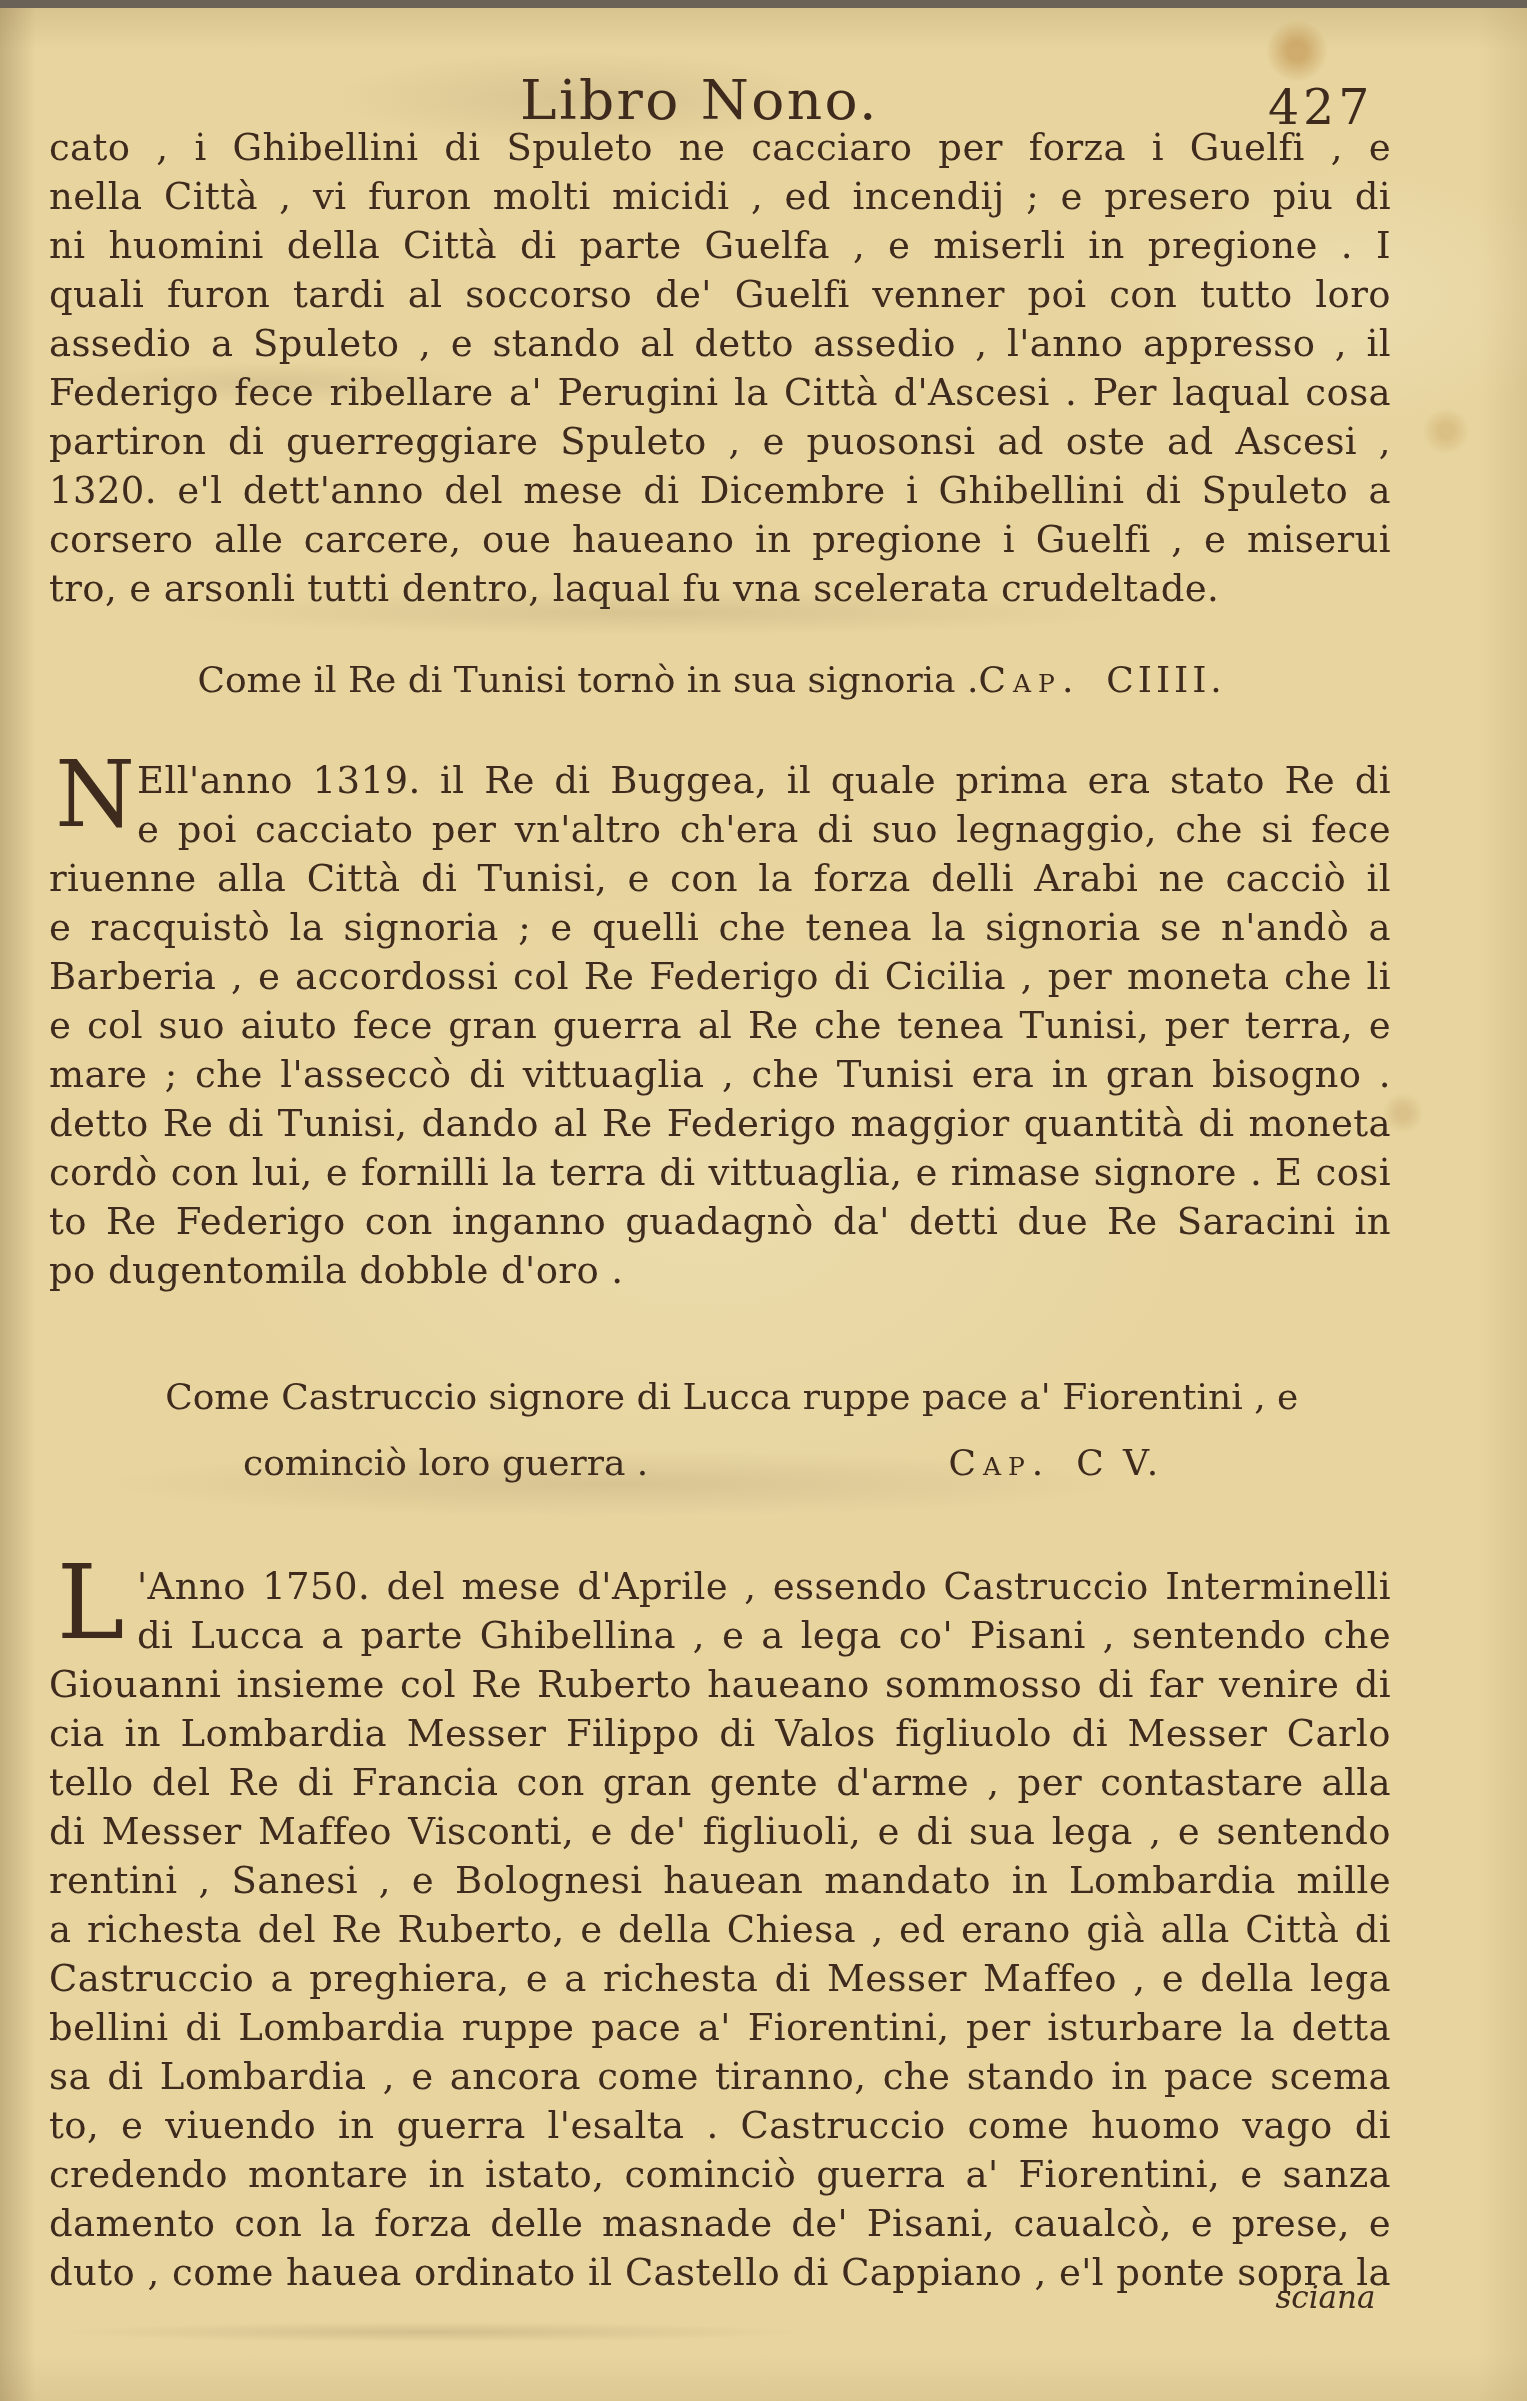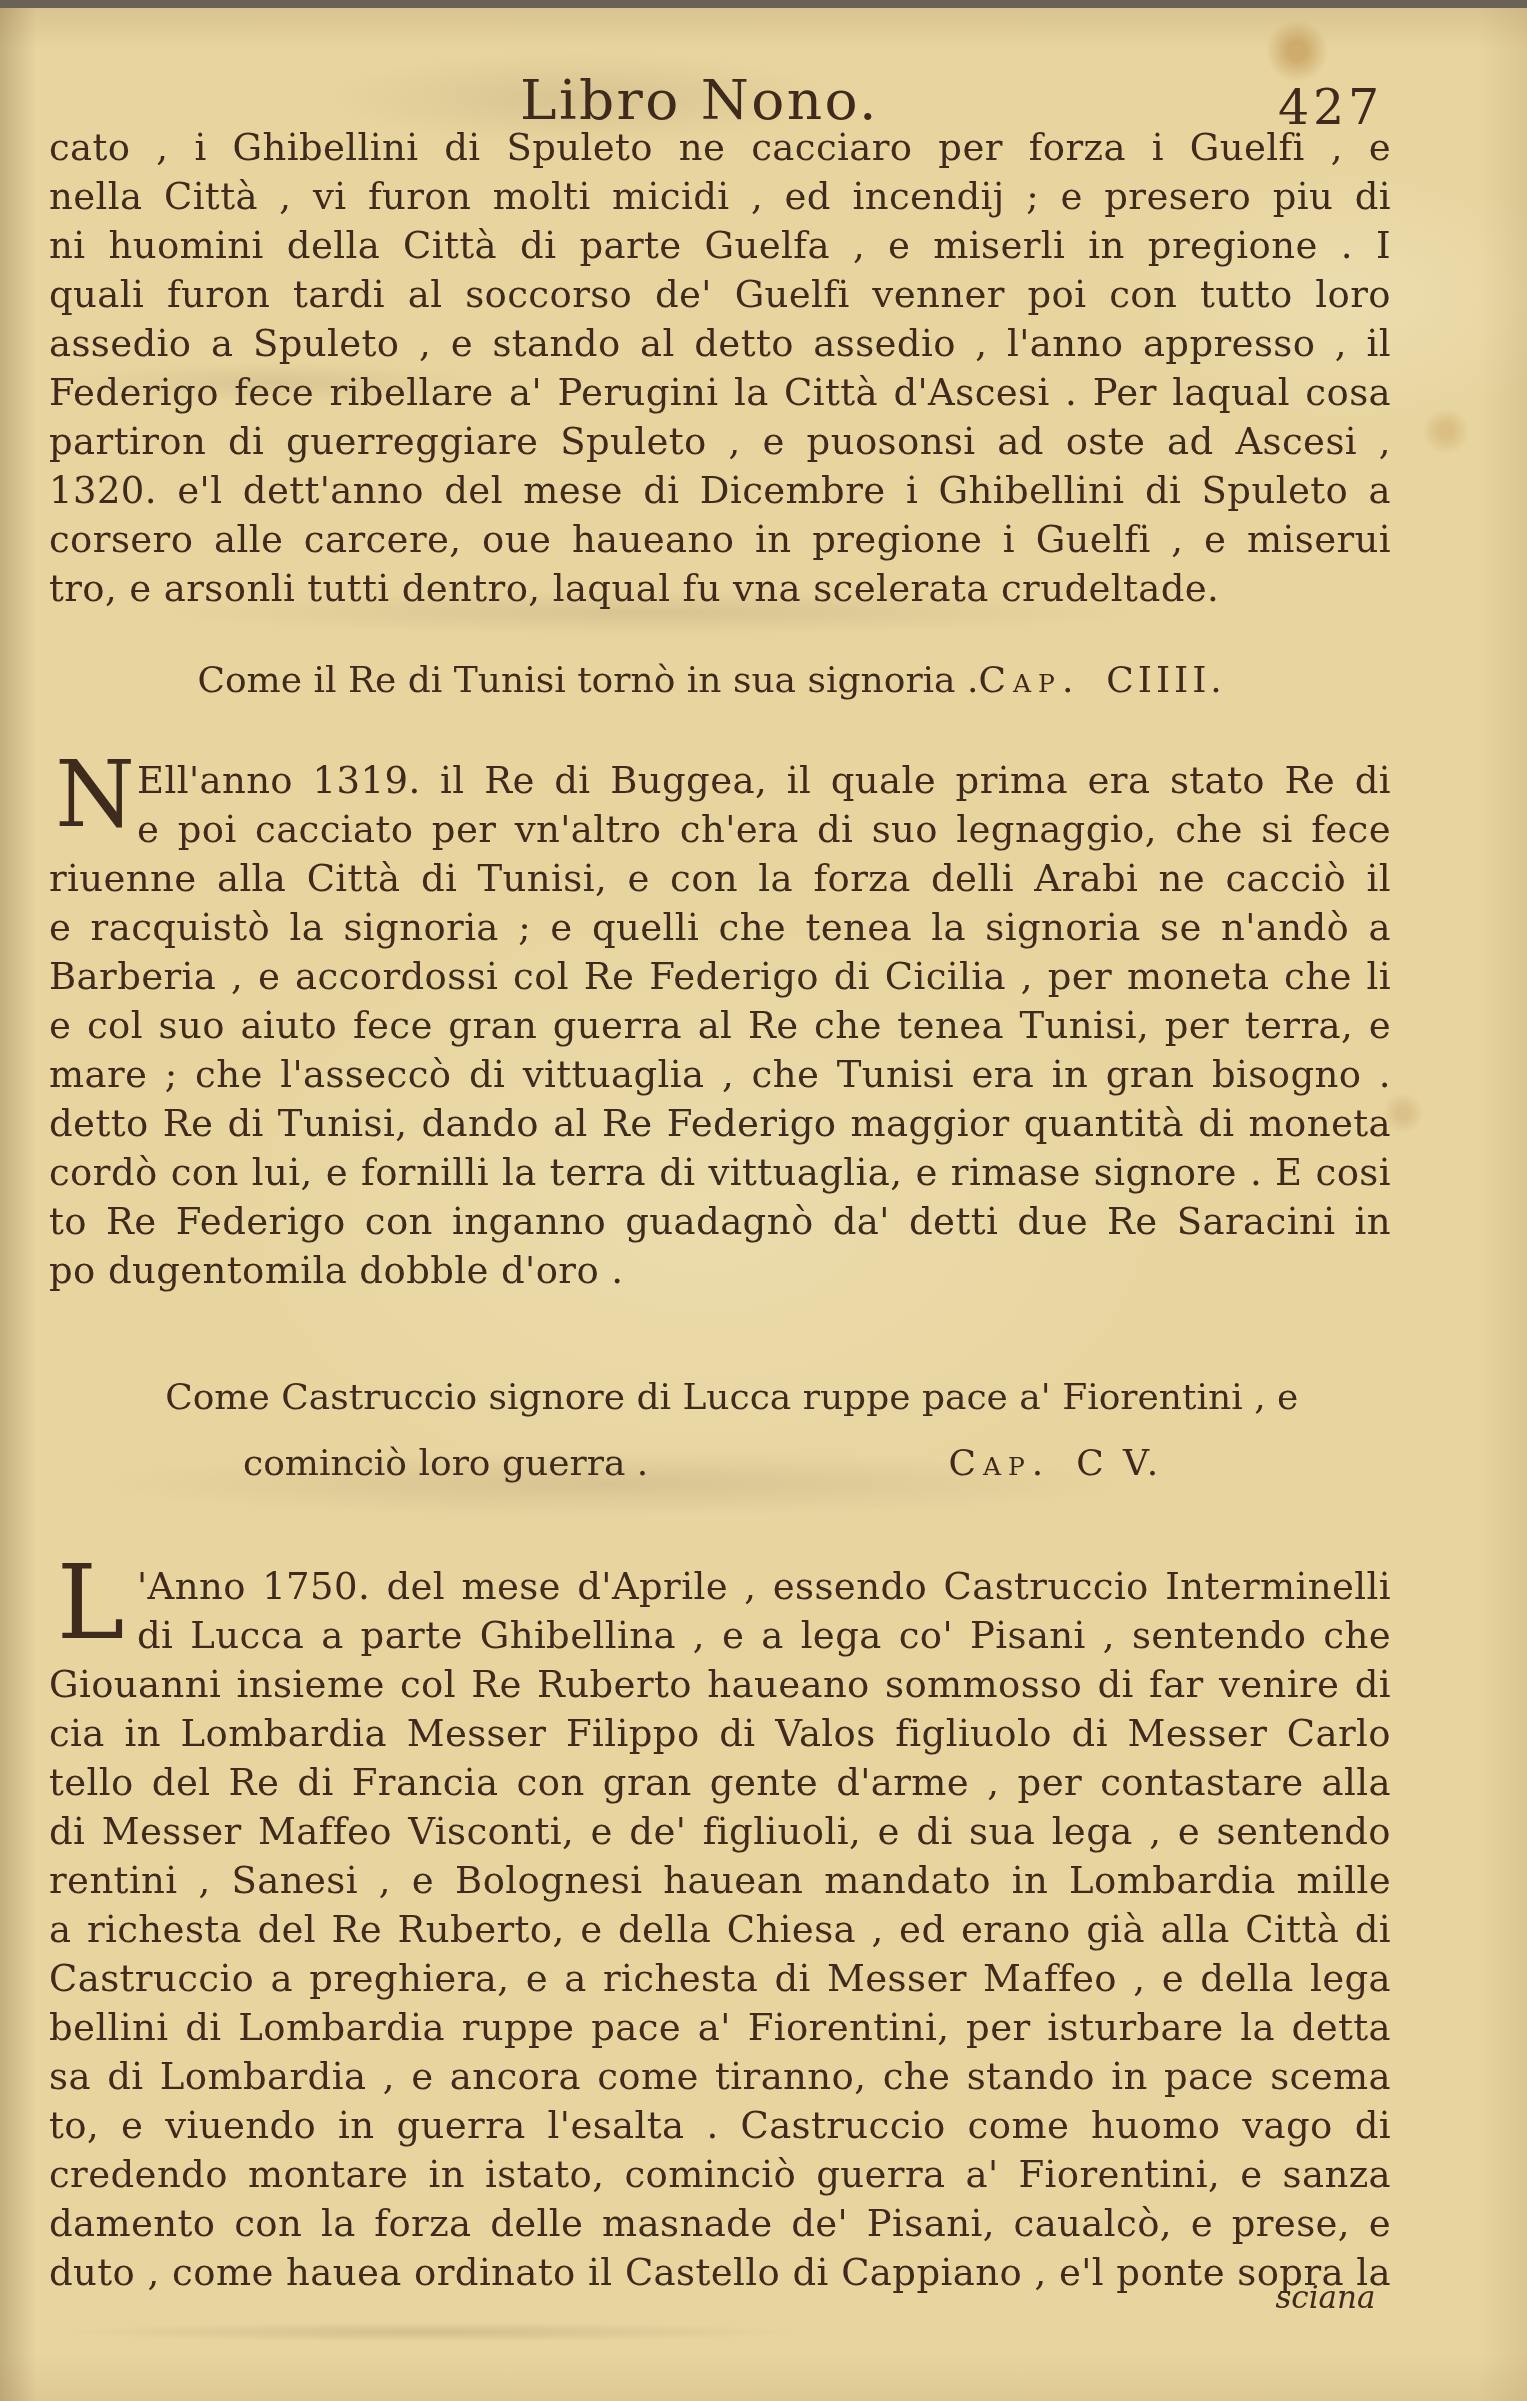--- a/index.html
+++ b/index.html
@@ -16,21 +16,21 @@
       linear-gradient(90deg, rgba(92,68,34,.26) 0, rgba(92,68,34,0) 36px),
       linear-gradient(270deg, rgba(148,122,72,.16) 0, rgba(148,122,72,0) 50px),
       linear-gradient(180deg, rgba(128,98,48,.14) 0, rgba(128,98,48,0) 42px),
       linear-gradient(0deg, rgba(140,110,58,.14) 0, rgba(140,110,58,0) 55px);
   }
   .running-head{
     position:absolute;top:60px;left:49px;width:1301px;text-align:center;
     font-size:55px;letter-spacing:2.4px;
   }
   .page-number{
-    position:absolute;top:71px;left:1268px;width:125px;text-align:center;
+    position:absolute;top:71px;left:1268px;width:125px;
     font-size:49px;letter-spacing:3.9px;
   }
   .textcol{position:absolute;left:49px;width:1342px;}
   .bodyline{
     font-size:37px;height:49px;line-height:44px;
     text-align:justify;text-align-last:justify;overflow:hidden;
     letter-spacing:0.4px;
   }
   .bodyline.no-just{text-align-last:left;}
   .bodyline.indent{padding-left:88px;}

